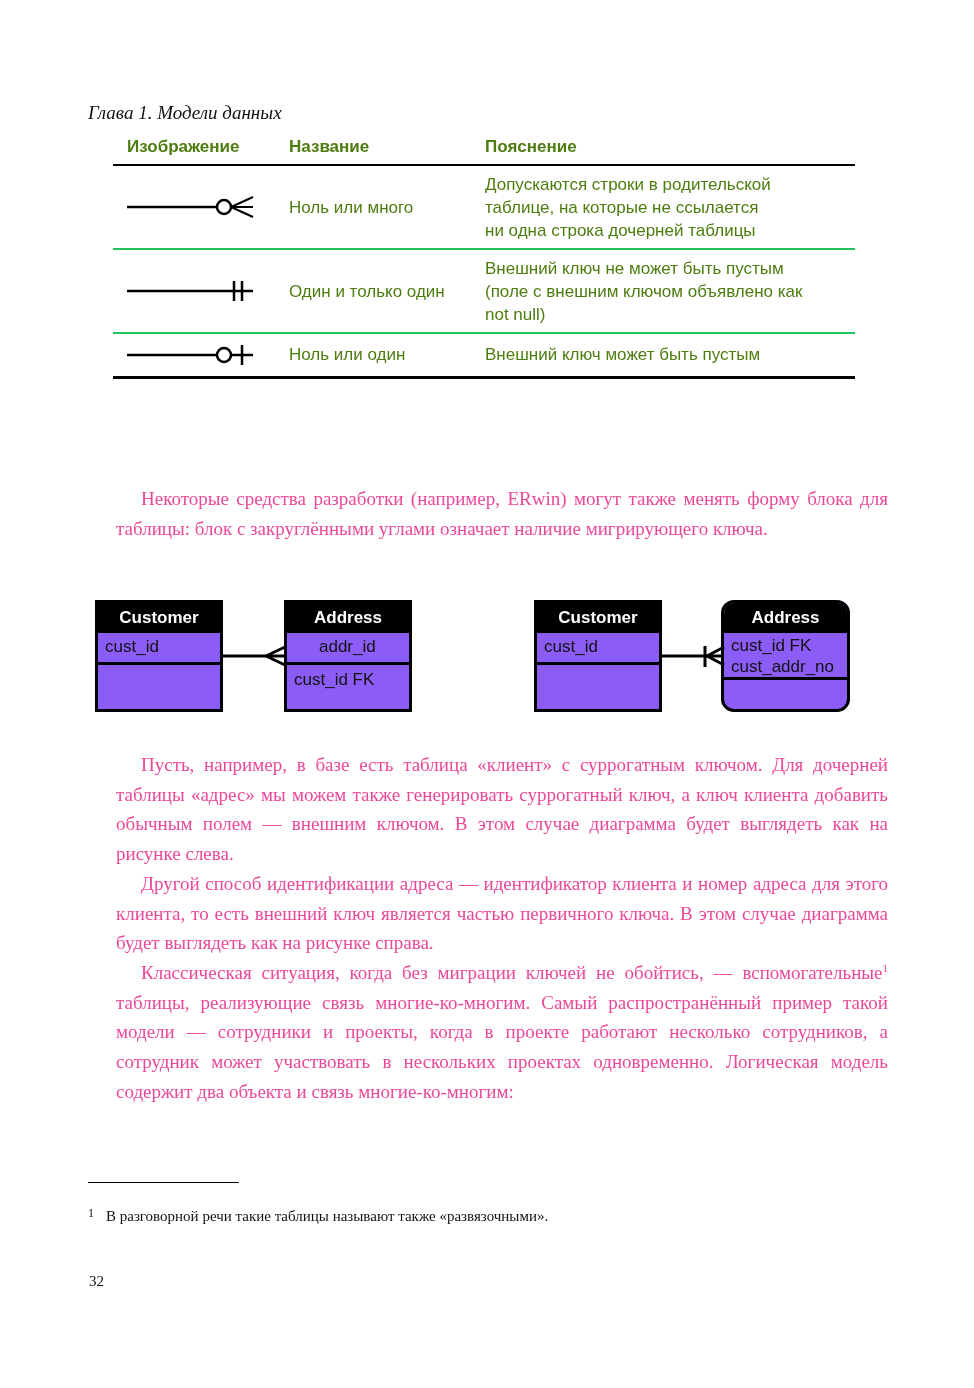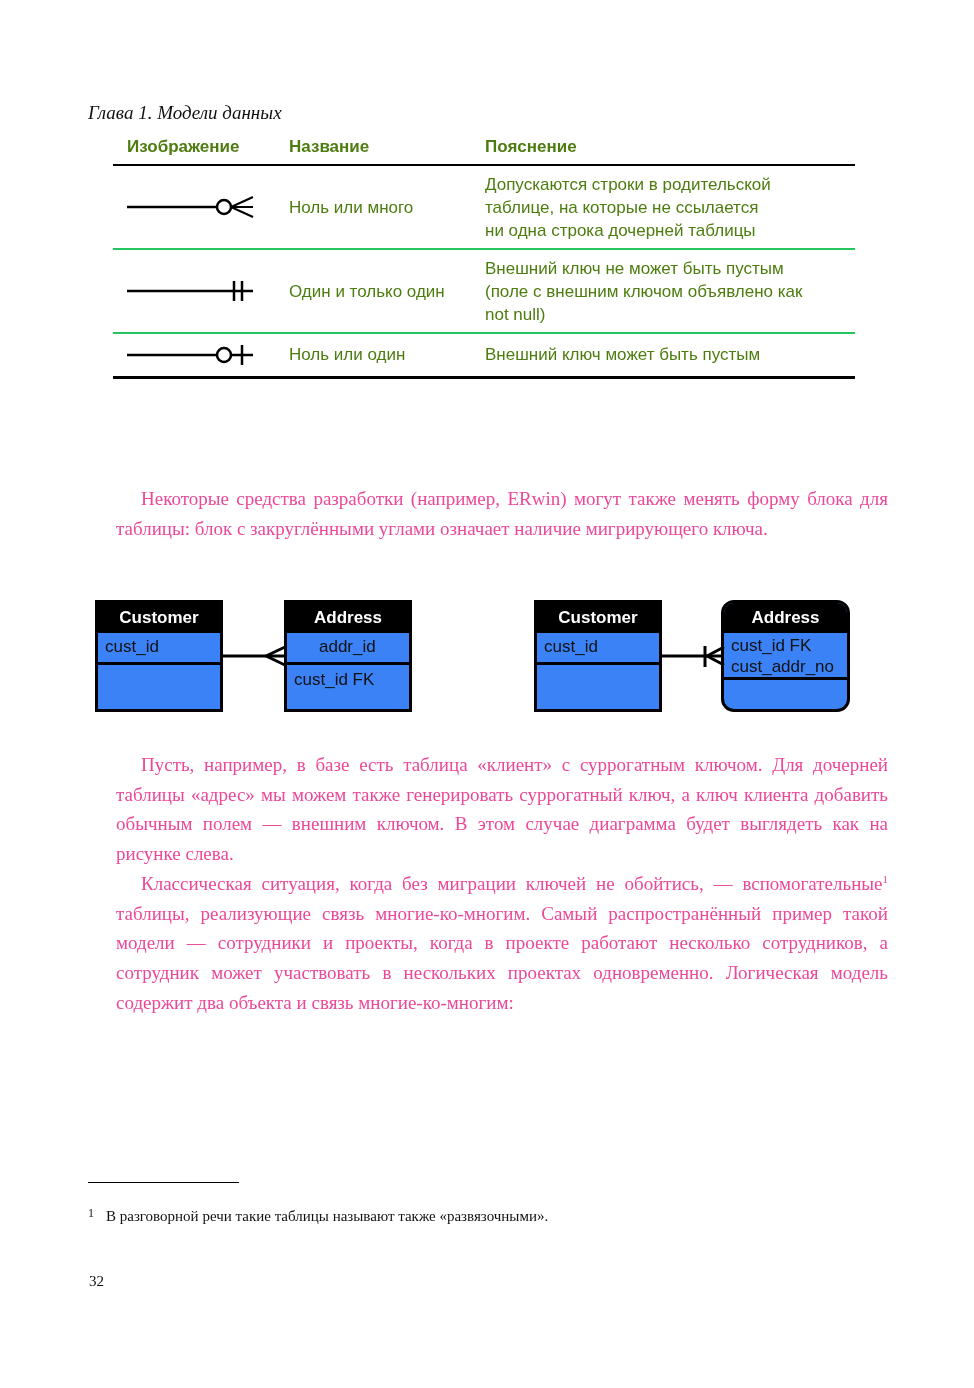--- a/index.html
+++ b/index.html
@@ -18,21 +18,21 @@
   .notation svg { display: block; }
 
   .body-text { position: absolute; left: 88px; width: 772px; font-family: "Liberation Serif", "DejaVu Serif", serif; font-size: 19px; line-height: 29.7px; text-align: justify; color: #ec4899; margin-left: 28px; }
   .body-text p { margin: 0; text-indent: 25px; }
   .p1 { top: 484px; }
   .p2 { top: 750px; }
   sup { font-size: 11px; line-height: 0; vertical-align: super; }
 
   
   .er { position: absolute; font-family: "Liberation Sans", sans-serif; }
-  .entity { position: absolute; border: 3px solid #000; background: #3b82f6; box-sizing: border-box; }
+  .entity { position: absolute; border: 3px solid #000; background: #8b5cf6; box-sizing: border-box; }
   .entity .hdr { background: #000; color: #fff; font-weight: bold; font-size: 17px; text-align: center; height: 30px; line-height: 30px; }
   .entity .pk { border-bottom: 3px solid #000; font-size: 17px; padding-left: 7px; box-sizing: border-box; }
   .entity .attr { font-size: 17px; padding-left: 7px; }
   .rounded { border-radius: 13px; overflow: hidden; }
 
   .connector { position: absolute; }
 
   .footnote-rule { position: absolute; left: 88px; top: 1182px; width: 151px; height: 1px; background: #000; }
   .footnote { position: absolute; left: 88px; top: 1190px; font-family: "Liberation Serif", "DejaVu Serif", serif; font-size: 15px; margin-top: 16px; }
   .footnote .num { font-size: 12px; vertical-align: 4px; margin-right: 12px; }
@@ -137,20 +137,21 @@
   <svg class="connector" style="left:661px; top:645px;" width="64" height="24" viewBox="0 0 64 24">
     <line x1="0" y1="11" x2="62" y2="11" stroke="#000" stroke-width="3"></line>
     <line x1="44" y1="1" x2="44" y2="22" stroke="#000" stroke-width="3"></line>
     <line x1="46" y1="11" x2="63" y2="2" stroke="#000" stroke-width="3"></line>
     <line x1="46" y1="11" x2="63" y2="20" stroke="#000" stroke-width="3"></line>
   </svg>
 </div>
 
 <div class="body-text p2">
   <p>Пусть, например, в базе есть таблица «клиент» с суррогатным ключом. Для дочерней таблицы «адрес» мы можем также генерировать суррогатный ключ, а ключ клиента добавить обычным полем — внешним ключом. В этом случае диаграмма будет выглядеть как на рисунке слева.</p>
+  <p>Другой способ идентификации адреса — идентификатор клиента и номер адреса для этого клиента, то есть внешний ключ является частью первичного ключа. В этом случае диаграмма будет выглядеть как на рисунке справа.</p>
   <p><span>Классическая ситуация, когда без миграции ключей не обойтись, — вспомогательные</span><sup>1</sup><span> таблицы, реализующие связь многие-ко-многим. Самый распространённый пример такой модели — сотрудники и проекты, когда в проекте работают несколько сотрудников, а сотрудник может участвовать в нескольких проектах одновременно. Логическая модель содержит два объекта и связь многие-ко-многим:</span></p>
 </div>
 
 <div class="footnote-rule"></div>
 <div class="footnote">
   <span class="num">1</span><span>В разговорной речи такие таблицы называют также «развязочными».</span>
 </div>
 
 <div class="page-number">32</div>
 

